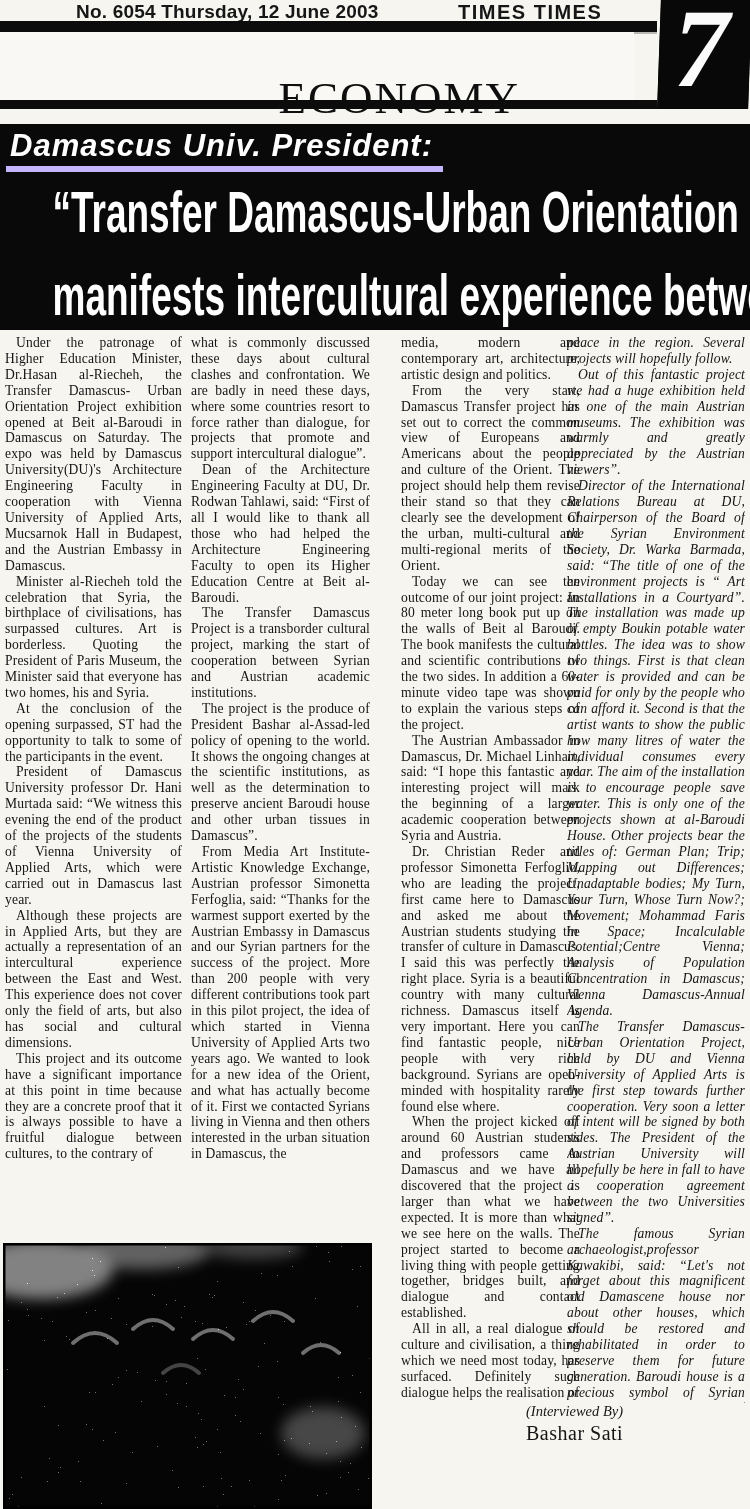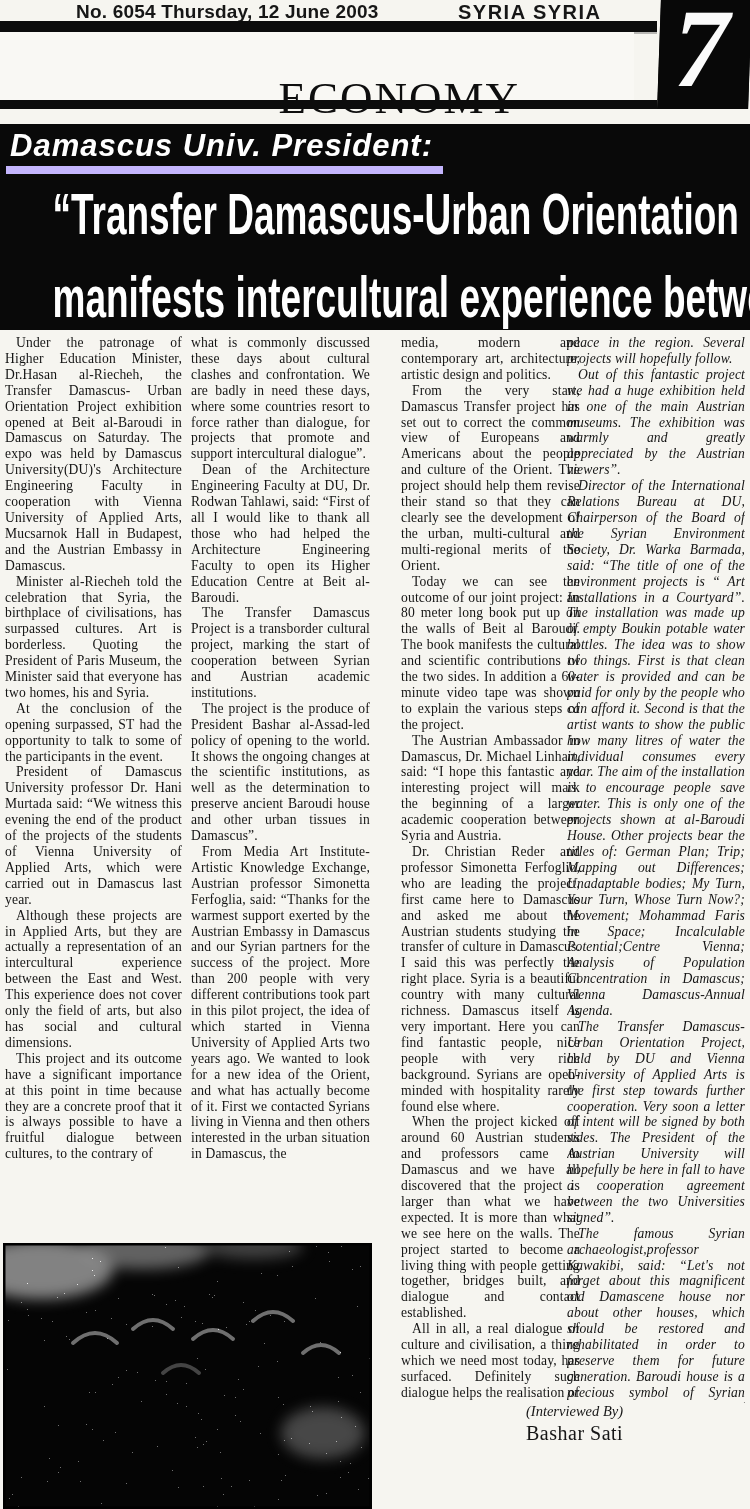--- a/index.html
+++ b/index.html
@@ -26,21 +26,21 @@
   .pagenum{position:absolute;top:-16px;left:14px;font-family:"Liberation Serif",serif;
     font-size:112px;font-weight:bold;color:#fbfbfb;transform:skewX(-8deg);}
   .pen-mark{position:absolute;left:10px;top:146px;width:4px;height:52px;background:#1c1c1c;
     transform:rotate(26deg);border-radius:2px;}
   
   .headline-block{position:absolute;top:124px;left:0;width:750px;height:206px;
     background:#0e0e0e;overflow:hidden;}
   .headline-block svg.noise{position:absolute;top:0;left:0;}
   .kicker{position:relative;display:inline-block;margin:4px 0 0 6px;padding:0 10px 2px 4px;
     font-family:"Liberation Sans",sans-serif;font-style:italic;font-weight:bold;
-    font-size:31px;letter-spacing:1px;color:#fff;border-bottom:8px solid #c4b5fd;}
+    font-size:31px;letter-spacing:1px;color:#fff;border-bottom:6px solid #c4b5fd;}
   .headline-line{position:relative;width:750px;text-align:center;white-space:nowrap;
     font-family:"Liberation Sans",sans-serif;font-weight:bold;color:#fff;
     font-size:43px;transform:scale(.86,1.32);transform-origin:50% 50%;}
   .hl1{margin-top:16px;}
   .hl2{margin-top:34px;}
   
   .col{position:absolute;top:335px;overflow:hidden;text-align:justify;
     font-size:13.6px;line-height:15.9px;letter-spacing:.15px;color:#141414;}
   #col1{left:5px;width:177px;height:906px;}
   #col2{left:191px;width:179px;height:906px;}
@@ -56,21 +56,21 @@
   
   .photo{position:absolute;left:3px;top:1243px;width:369px;height:266px;background:#0a0a0a;
     overflow:hidden;}
   .photo svg{display:block;}
 </style>
 </head>
 <body>
 
 <div class="topline">
   <span class="issue">No. 6054 Thursday, 12 June 2003</span>
-  <span class="masthead">SYRIA SYRIA</span>
+  <span class="masthead">TIMES TIMES</span>
 </div>
 <div class="band1"></div>
 <div class="section-band">
   <span class="section-title">ECONOMY</span>
 </div>
 <div class="band2"></div>
 
 <div class="pagenum-box">
   <svg width="91" height="109" aria-hidden="true">
     <defs>

